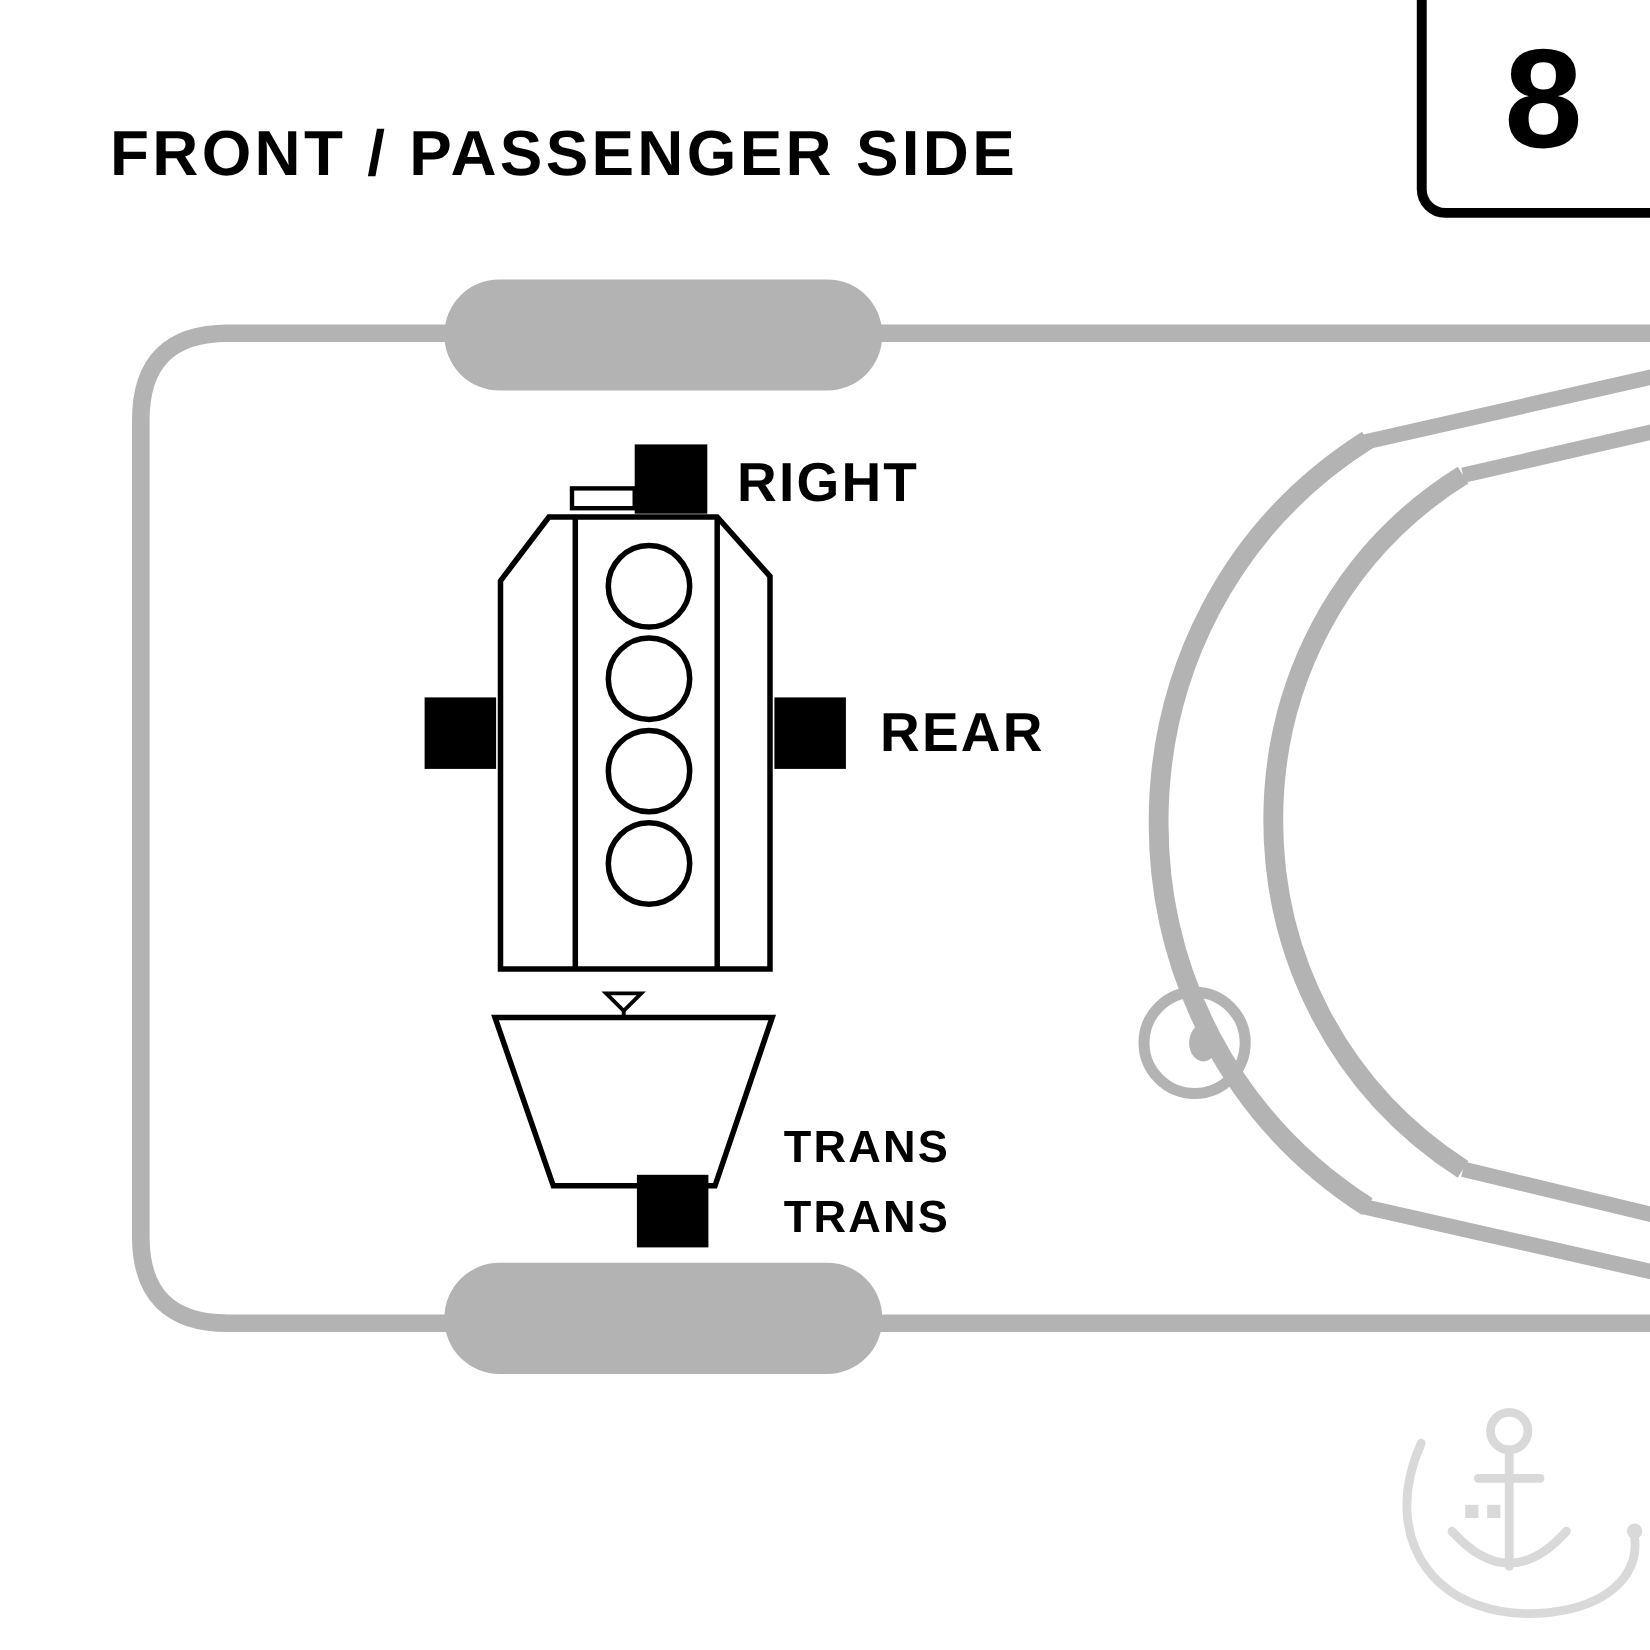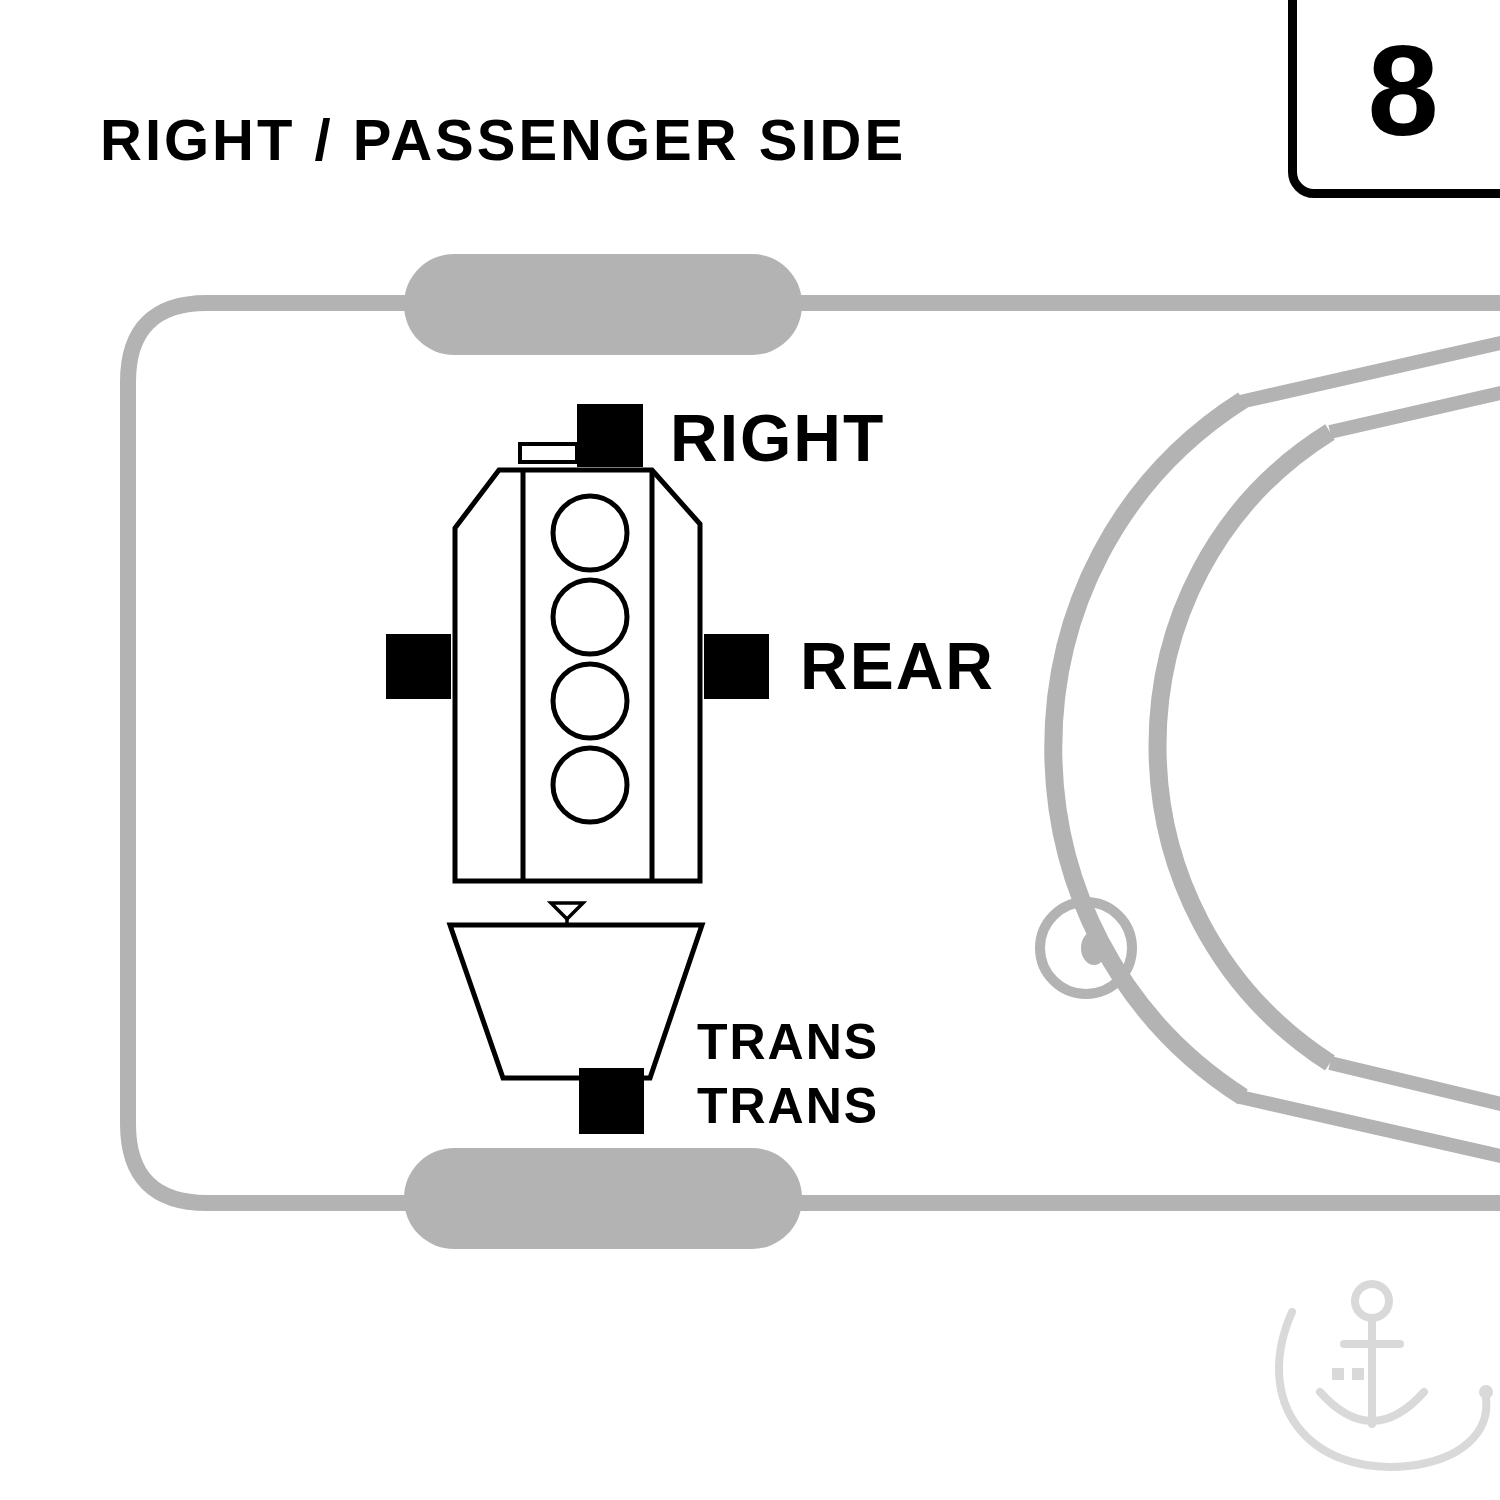--- a/index.html
+++ b/index.html
@@ -15,31 +15,31 @@
     position:absolute;
     font-weight:700;
     color:#000;
     white-space:nowrap;
   }
   .side-title{
     font-size:58px;
     letter-spacing:3px;
   }
   .mount-label{
-    font-size:66px;
+    font-size:50px;
     letter-spacing:2px;
     line-height:52px;
   }
   .trans-label{
     position:absolute;
     left:688px;top:1010px;
     width:200px;
     text-align:center;
     font-weight:700;
-    font-size:50px;
+    font-size:41px;
     letter-spacing:2px;
     line-height:64px;
     color:#000;
   }
   .page-box{
     position:absolute;
     left:1288px;top:-22px;
     width:250px;height:220px;
     background:#fff;
     border:9px solid #000;
@@ -113,21 +113,21 @@
       <rect x="386" y="634" width="65" height="65"></rect>
       <rect x="704" y="634" width="65" height="65"></rect>
       <rect x="579" y="1068" width="65" height="66"></rect>
     </g>
   </svg>
 
   <div class="page-box">
     <span>8</span>
   </div>
 
-  <div class="label side-title" style="left:100px;top:106px;">RIGHT / PASSENGER SIDE</div>
+  <div class="label side-title" style="left:100px;top:106px;">FRONT / PASSENGER SIDE</div>
 
 
   <div class="label mount-label" style="left:670px;top:412px;">RIGHT</div>
 
 
   <div class="label mount-label" style="left:800px;top:640px;">REAR</div>
 
   <div class="trans-label">
     <div>TRANS</div>
     <div>TRANS</div>

